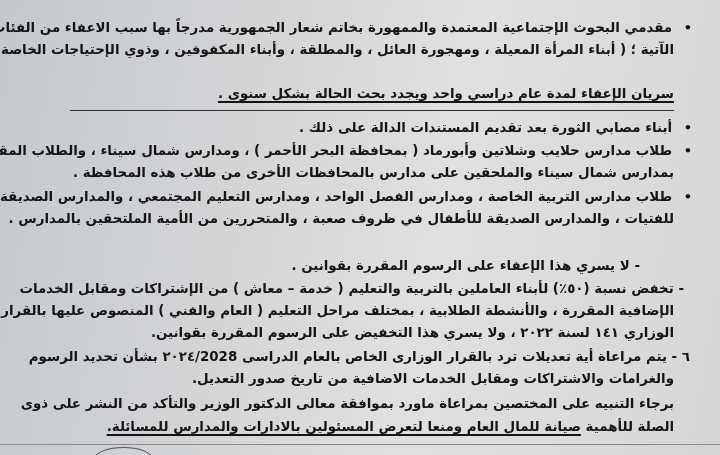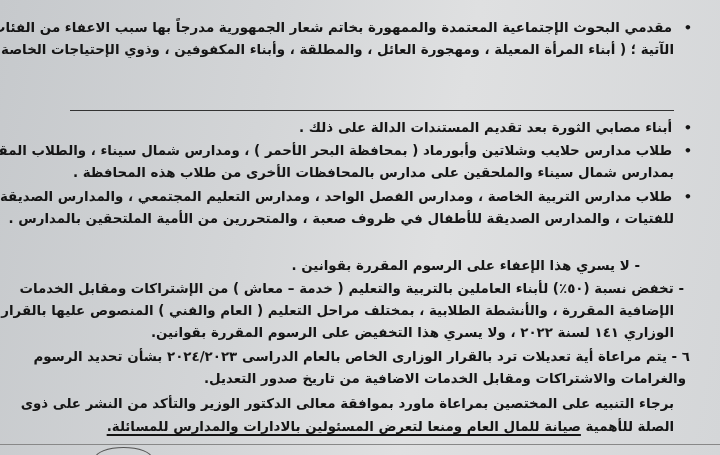--- a/index.html
+++ b/index.html
@@ -45,20 +45,23 @@
 
   <div class="line bullet" style="top:18px; right:28px;">
     <span>مقدمي البحوث الإجتماعية المعتمدة والممهورة بخاتم شعار الجمهورية مدرجاً بها سبب الاعفاء من الفئات</span>
   </div>
 
   <div class="line" style="top:40px; right:46px;">
     <span>الآتية ؛ ( أبناء المرأة المعيلة ، ومهجورة العائل ، والمطلقة ، وأبناء المكفوفين ، وذوي الإحتياجات الخاصة ،</span>
   </div>
 
 
+  <div class="line" style="top:84px; right:46px;">
+    <span class="u">سريان الإعفاء لمدة عام دراسي واحد ويجدد بحث الحالة بشكل سنوي .</span>
+  </div>
 
   <div class="rule" style="top:110px; left:70px; right:46px;"></div>
 
   <div class="line bullet" style="top:118px; right:28px;">
     <span>أبناء مصابي الثورة بعد تقديم المستندات الدالة على ذلك .</span>
   </div>
 
   <div class="line bullet" style="top:141px; right:28px;">
     <span>طلاب مدارس حلايب وشلاتين وأبورماد ( بمحافظة البحر الأحمر ) ، ومدارس شمال سيناء ، والطلاب المقيدين</span>
   </div>
@@ -85,24 +88,24 @@
 
   <div class="line" style="top:301px; right:46px;">
     <span>الإضافية المقررة ، والأنشطة الطلابية ، بمختلف مراحل التعليم ( العام والفني ) المنصوص عليها بالقرار</span>
   </div>
 
   <div class="line" style="top:323px; right:46px;">
     <span>الوزاري ١٤١ لسنة ٢٠٢٢ ، ولا يسري هذا التخفيض على الرسوم المقررة بقوانين.</span>
   </div>
 
   <div class="line" style="top:347px; right:30px;">
-    <span>٦ -  يتم مراعاة أية تعديلات ترد بالقرار الوزارى الخاص بالعام الدراسى ٢٠٢٤/٢٠٢٣ بشأن تحديد الرسوم</span>
+    <span>٦ -  يتم مراعاة أية تعديلات ترد بالقرار الوزارى الخاص بالعام الدراسى ٢٠٢٤/2028 بشأن تحديد الرسوم</span>
   </div>
 
-  <div class="line" style="top:369px; right:34px;">
+  <div class="line" style="top:369px; right:46px;">
     <span>والغرامات والاشتراكات ومقابل الخدمات الاضافية من تاريخ صدور التعديل.</span>
   </div>
 
   <div class="line" style="top:394px; right:46px;">
     <span>برجاء التنبيه على المختصين بمراعاة ماورد بموافقة معالى الدكتور الوزير والتأكد من النشر على ذوى</span>
   </div>
 
   <div class="line" style="top:417px; right:46px;">
     <span>الصلة للأهمية</span>
     <span class="u">صيانة للمال العام ومنعا لتعرض المسئولين بالادارات والمدارس للمسائلة.</span>

